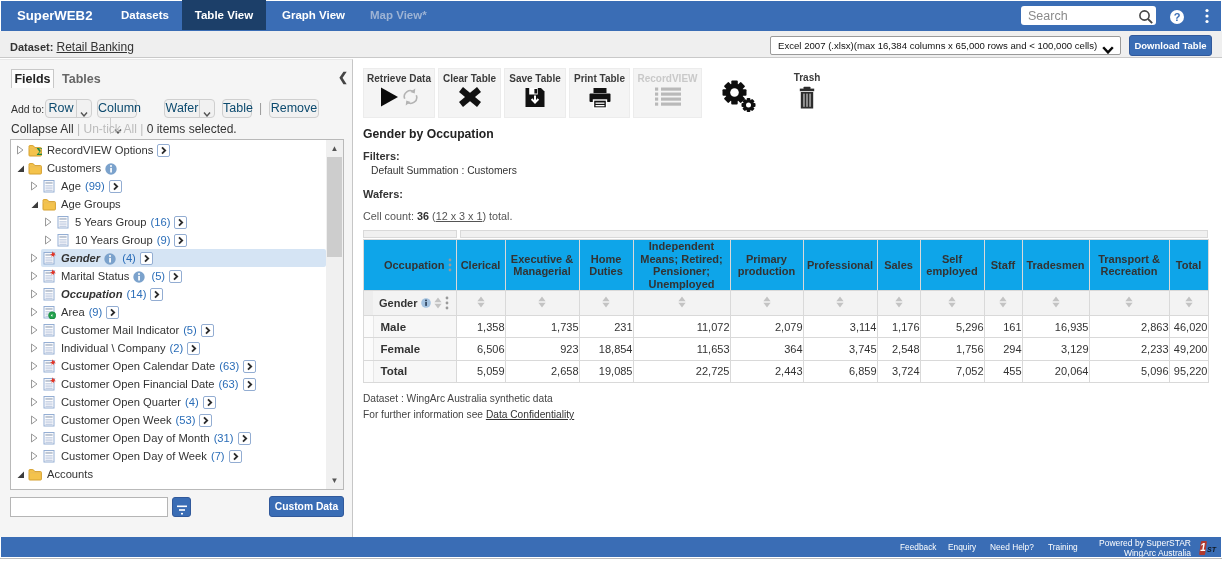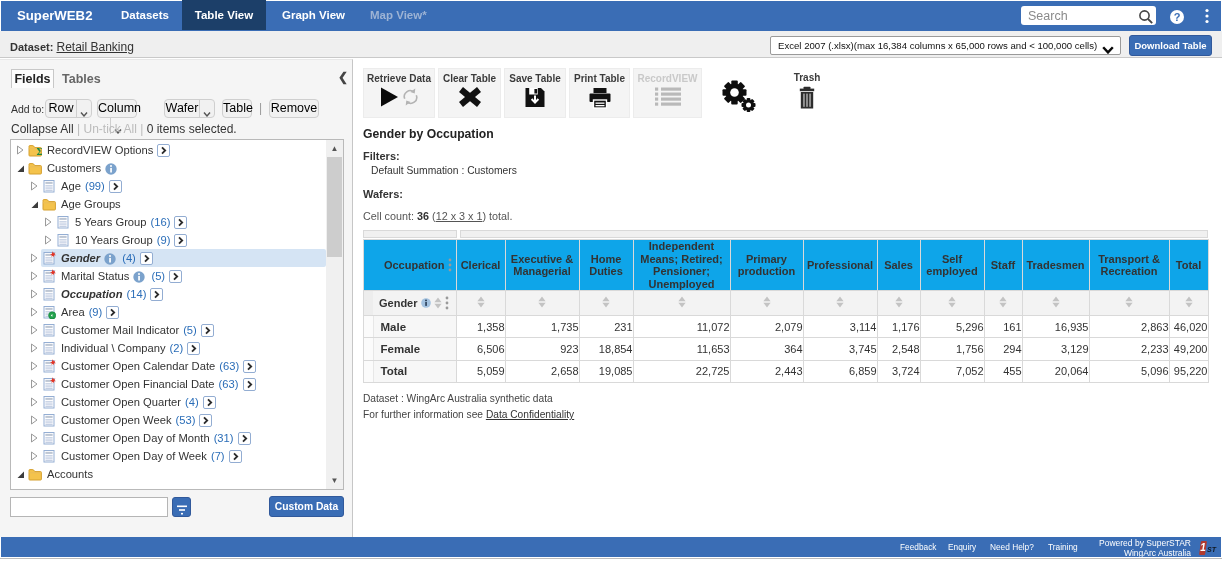--- a/index.html
+++ b/index.html
@@ -13,21 +13,21 @@
 
 #search { position:absolute; left:1021px; top:6px; width:135px; height:19px; background:#fff; border-radius:3px; }
 #search span { position:absolute; left:7px; top:3px; font-size:12.5px; color:#8a8a8a; }
 
 #dsbar { position:absolute; left:0; top:31px; width:1222px; height:27px; background:#efefef; border-bottom:1px solid #c9c9c9; }
 
 #lpanel { position:absolute; left:0; top:59px; width:353px; height:478px; background:#f5f5f5; border-right:1px solid #c6c6c6; border-top:1px solid #e8e8e8;}
 .tabbtn { position:absolute; font-size:12.5px; }
 #tab-fields { left:11px; top:69px; width:43px; height:19px; background:#fcfcfc; border:1px solid #c8c8c8; border-bottom:none; text-align:center; line-height:18px; font-weight:bold; color:#222; }
 #tab-tables { left:62px; top:72px; color:#666; font-weight:bold; }
-.btn { position:absolute; height:19px; background:#f1f1f1; border:1px solid #cfcfcf; border-radius:4px; font-size:12.5px; color:#000000; text-align:center; }
+.btn { position:absolute; height:19px; background:#f1f1f1; border:1px solid #cfcfcf; border-radius:4px; font-size:12.5px; color:#0c4a6e; text-align:center; }
 .btn .cap { display:inline-block; line-height:17px; }
 .split { border-left:1px solid #cfcfcf; display:inline-block; height:17px; vertical-align:top; width:15px; padding-top:6px; }
 .treebox { position:absolute; left:10px; top:139px; width:334px; height:351px; background:#fff; border:1px solid #b9b9b9; overflow:hidden; }
 .trow { position:relative; height:18px; line-height:18px; white-space:nowrap; font-size:11.2px; color:#333; }
 .trow .lbl { vertical-align:top; display:inline-block; line-height:18px;}
 .cnt { color:#2a6db8; }
 .hl { position:absolute; left:30px; top:0; width:290px; height:18px; background:#d5e4f4; border-radius:2px; z-index:0; }
 .ticon { display:inline-block; width:14px; height:14px; vertical-align:top; margin-top:2px; position:relative; z-index:1;}
 .arrow { display:inline-block; width:14px; height:14px; vertical-align:top; margin-top:2px; position:relative; z-index:1;}
 

